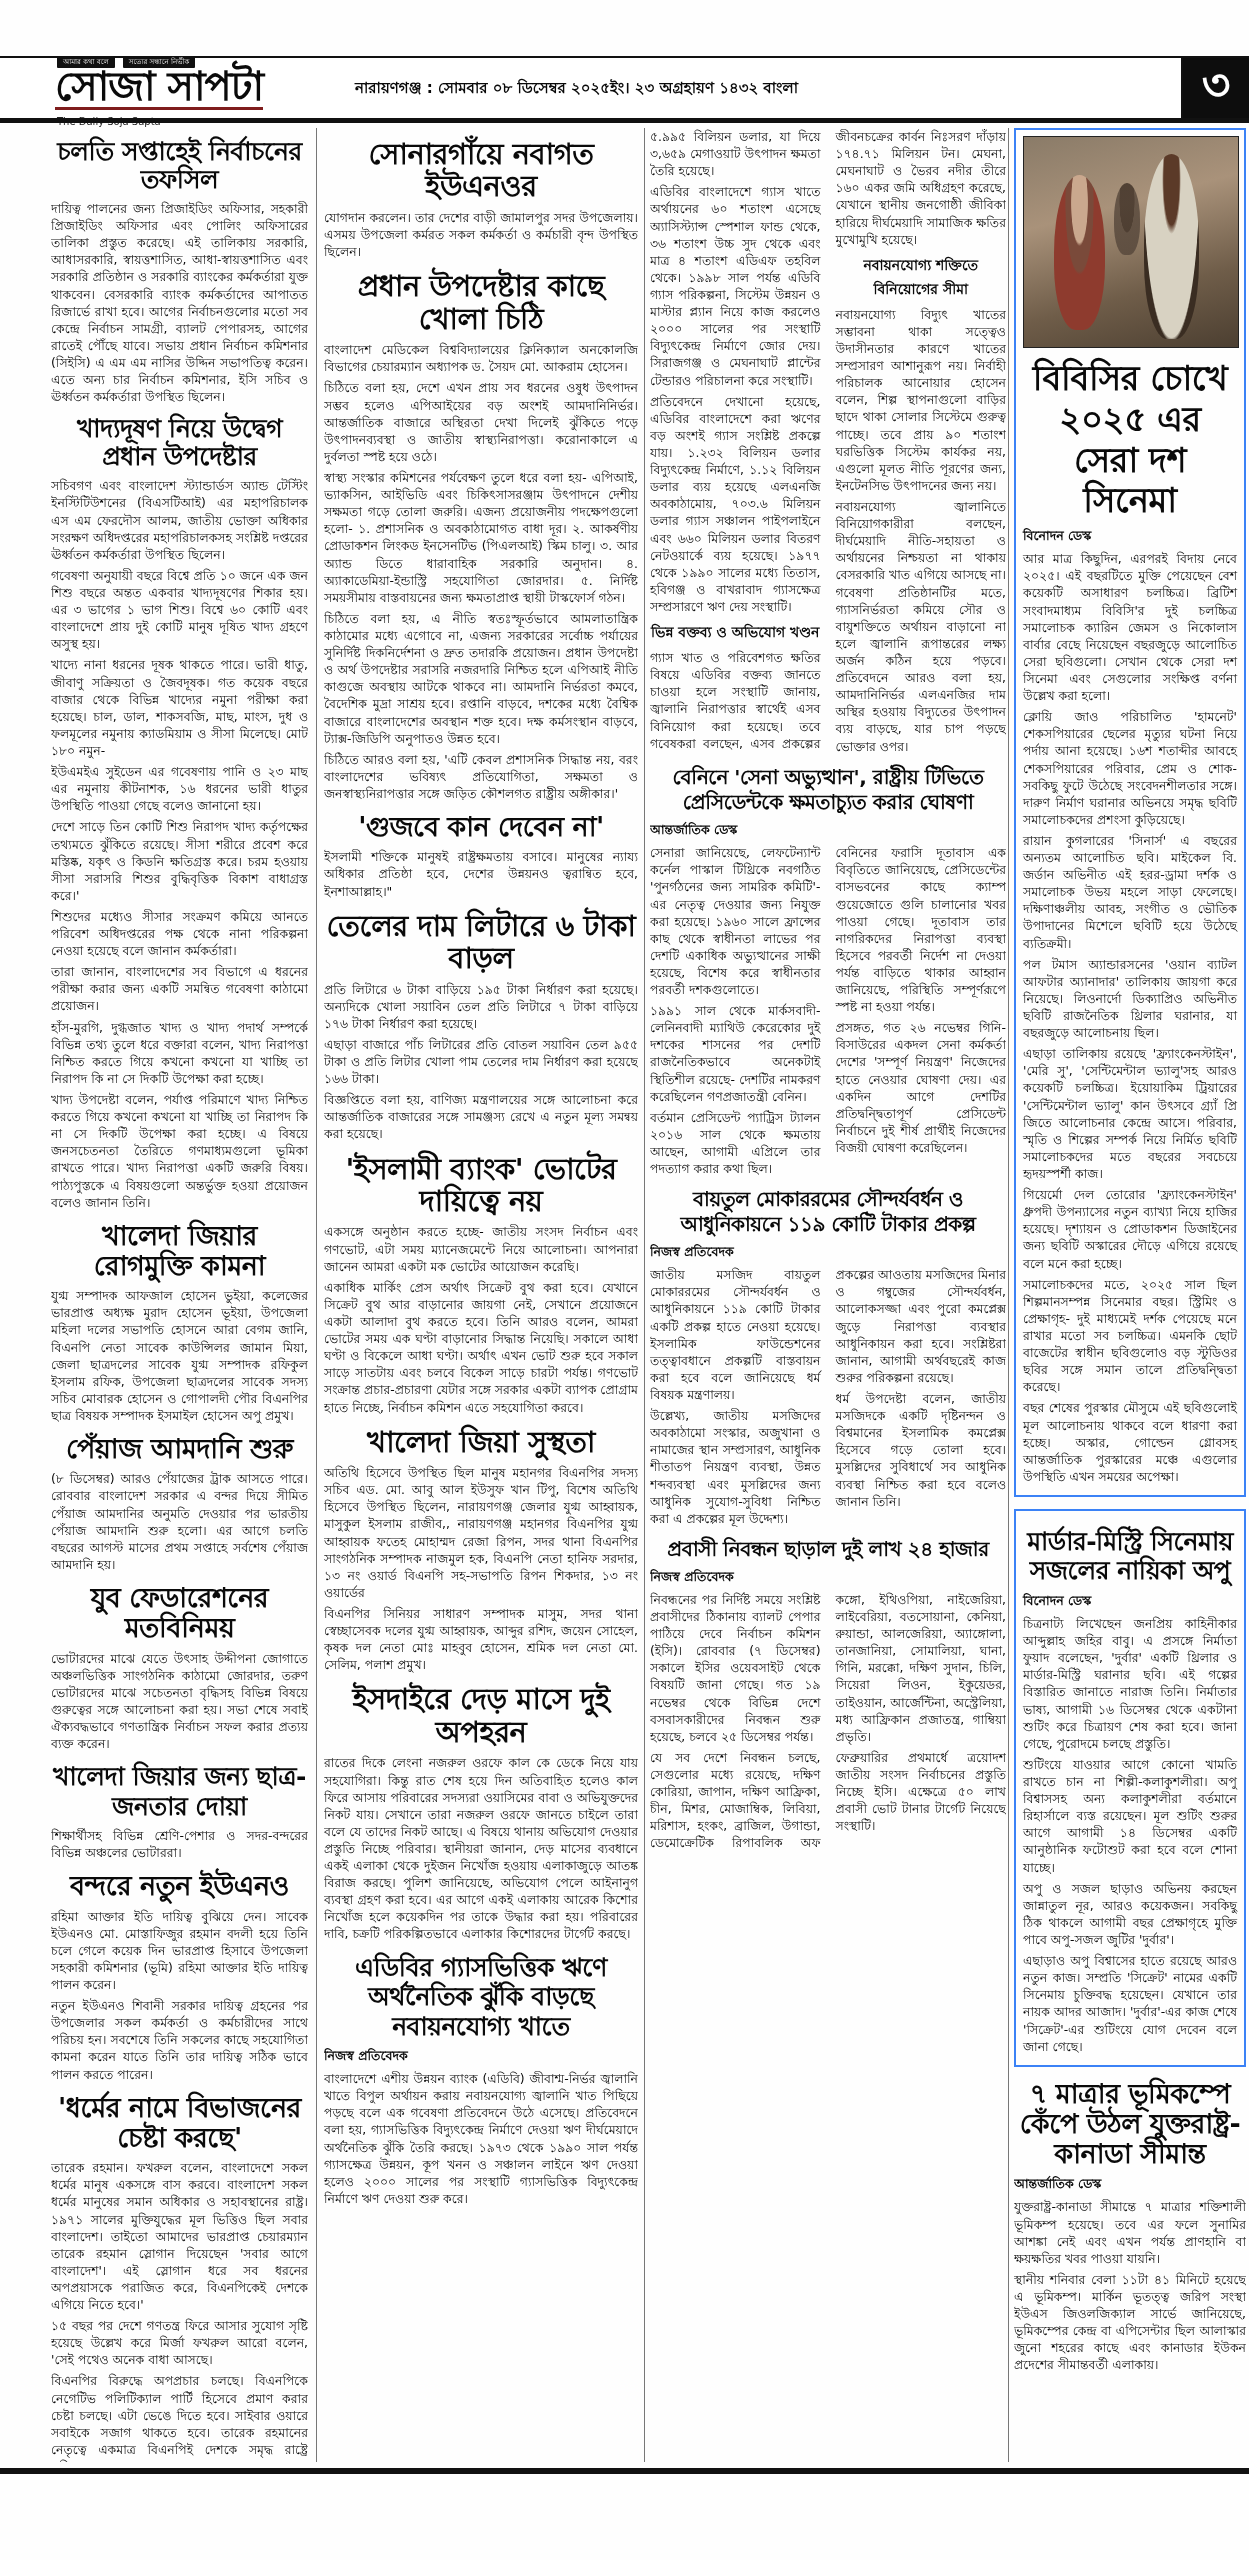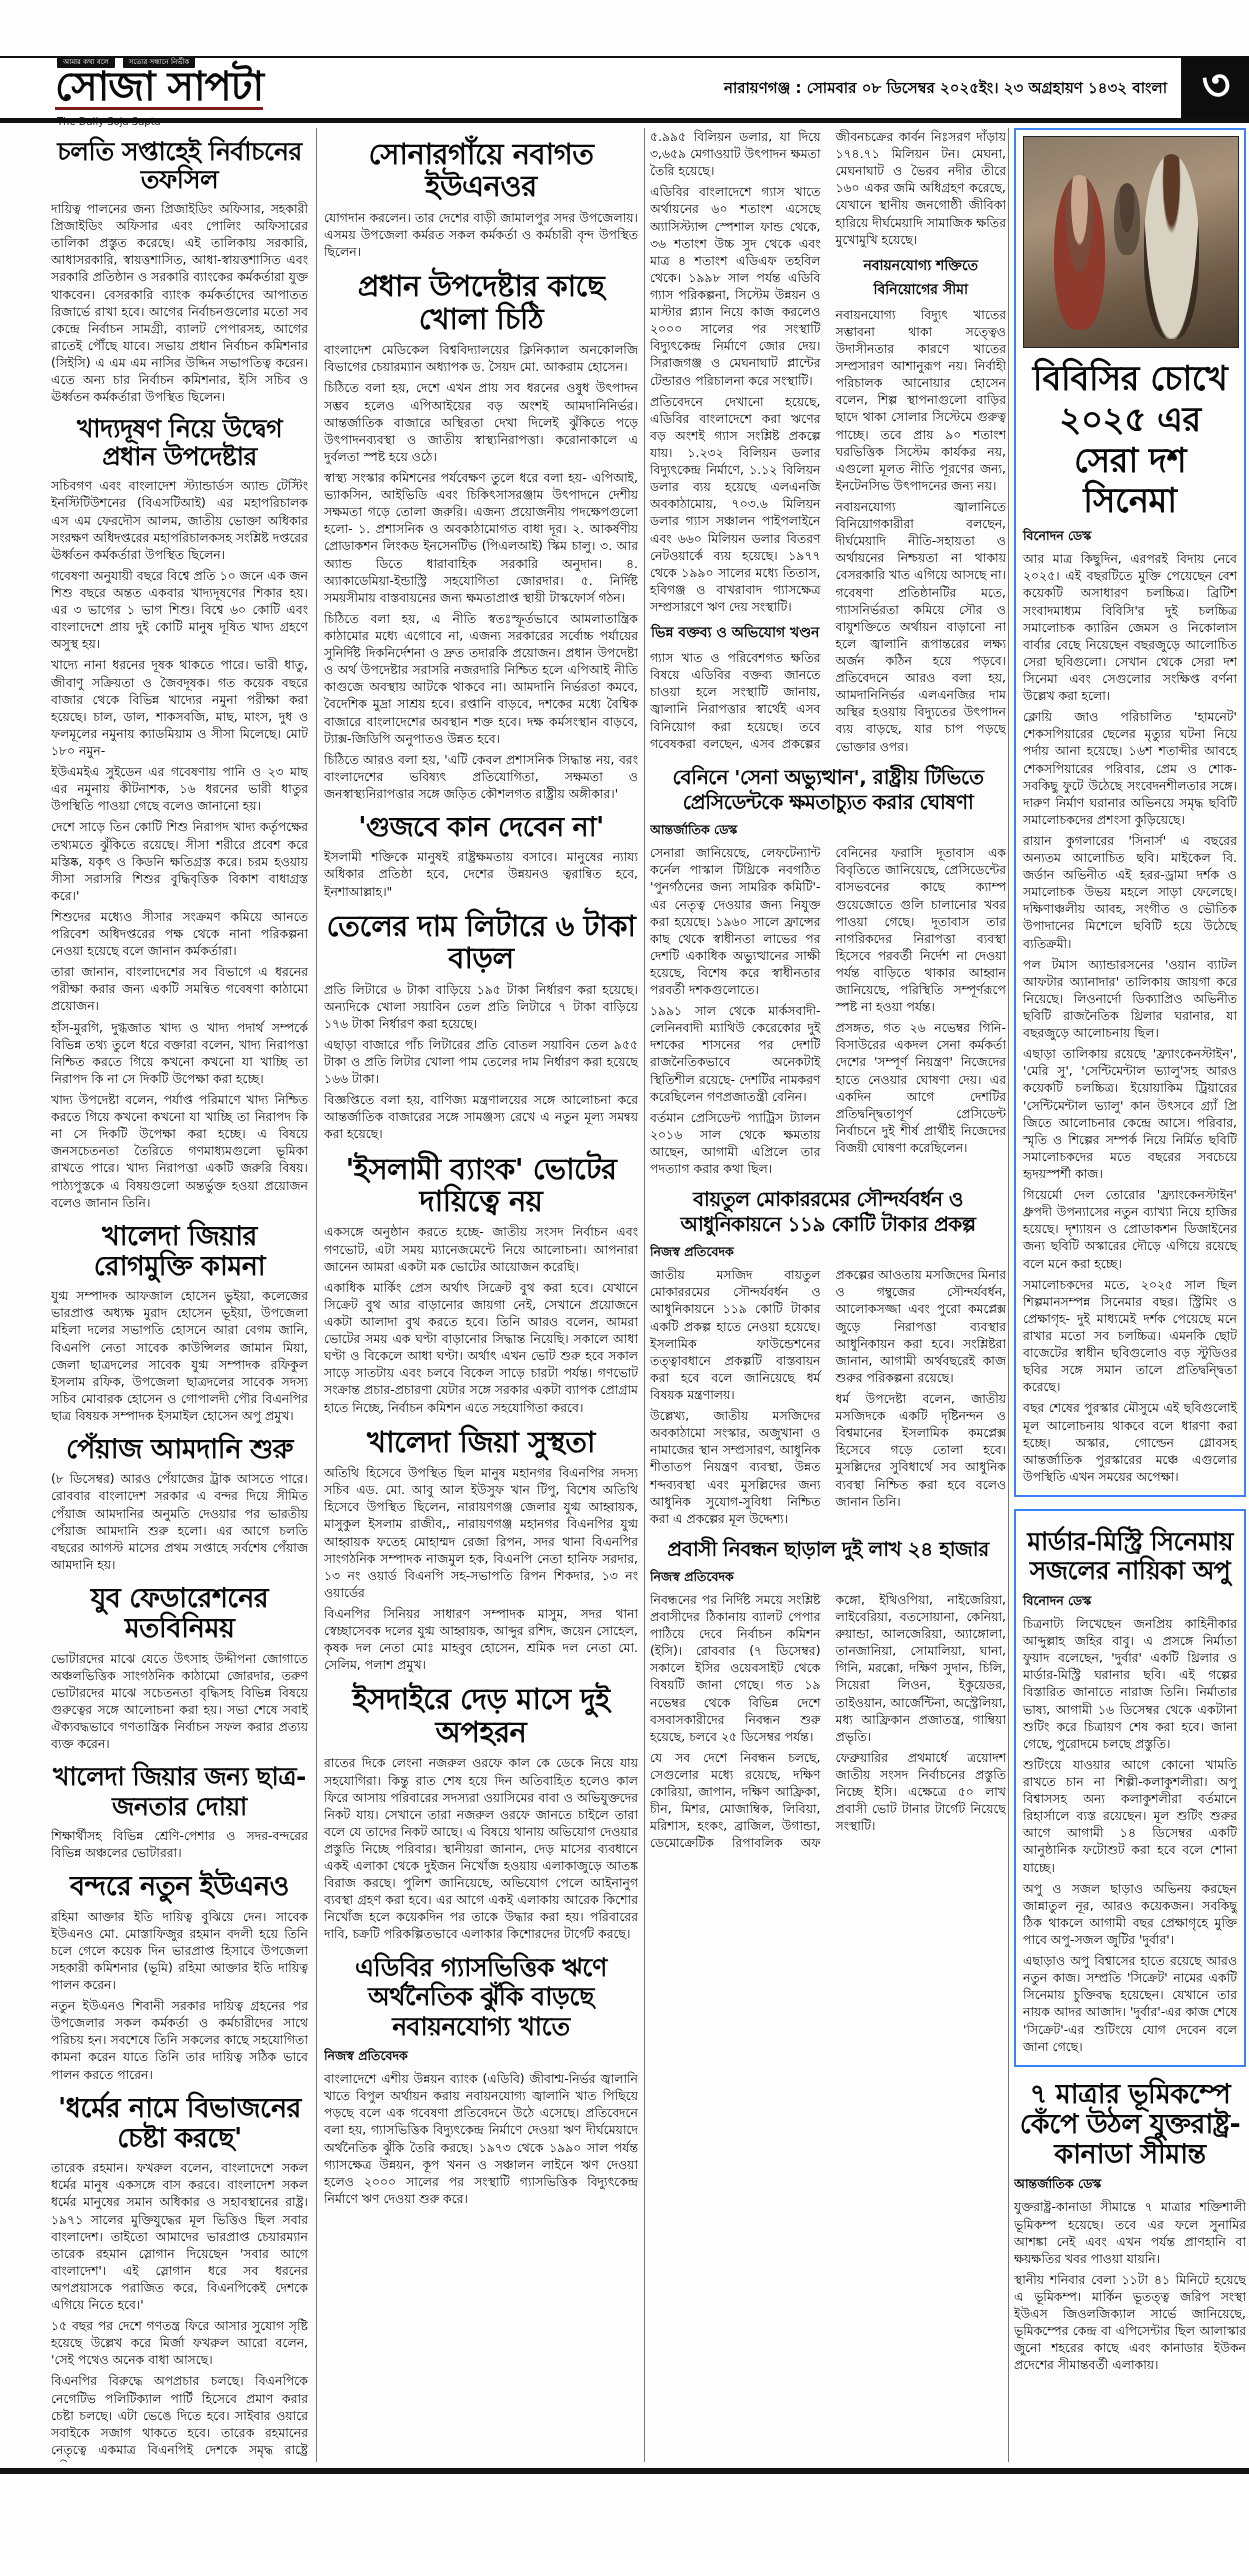--- a/index.html
+++ b/index.html
@@ -7,21 +7,21 @@
         font-family:"DejaVu Sans","Liberation Sans",sans-serif;color:#0a0a0a;overflow:hidden;}
   
   .mast-topline{position:absolute;left:0;top:56px;width:1249px;height:2px;background:#111;}
   .masthead{position:absolute;left:0;top:58px;width:1249px;height:60px;background:#fff;display:flex;align-items:center;}
   .mast-bottomline{position:absolute;left:0;top:118px;width:1249px;height:5px;background:#111;}
   .logo-block{position:relative;margin-left:55px;width:300px;height:58px;}
   .logo-chips{position:absolute;top:-2px;left:2px;display:flex;gap:8px;}
   .chip{background:#111;color:#fff;font-size:7px;padding:1px 6px;line-height:9px;border-radius:1px;}
   .logo-bn{position:absolute;top:7px;left:0;font-size:40px;font-weight:bold;letter-spacing:-1px;line-height:40px;border-bottom:3px solid #7f1d1d;padding-bottom:1px;}
   .logo-en{position:absolute;bottom:-10px;left:2px;font-size:10px;color:#222;}
-  .mast-date{flex:1;text-align:right;font-size:15px;font-weight:bold;padding-right:14px;}
+  .mast-date{flex:1;font-size:15px;font-weight:bold;padding-right:14px;}
   .page-num-box{width:66px;height:60px;background:#0d0d0d;color:#fff;display:flex;align-items:center;justify-content:center;
                 font-size:44px;font-weight:bold;border-left:2px solid #111;}
   
   .content{position:absolute;left:0;top:128px;width:1249px;height:2334px;}
   .col{position:absolute;top:0;height:2334px;overflow:hidden;}
   .colA{left:51px;width:257px;}
   .colB{left:324px;width:314px;}
   .colCD{left:650px;width:356px;}
   .colE{left:1014px;width:232px;}
   .vrule{position:absolute;top:0;width:1px;height:2334px;background:#777;}

